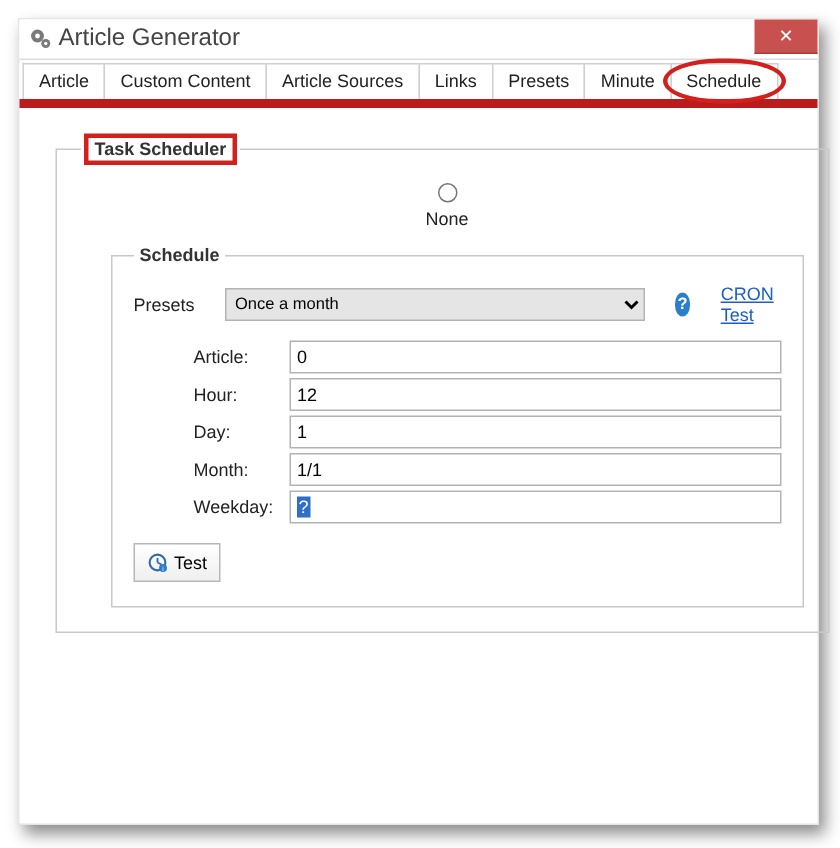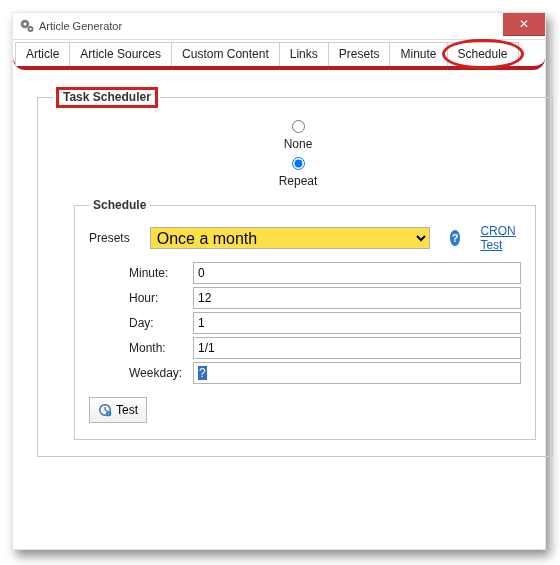--- a/index.html
+++ b/index.html
@@ -32,44 +32,43 @@
     position: relative;
     height: 26px;
     background: #ffffff;
     border-bottom: 1px solid #dcdcdc;
     display: flex;
     align-items: center;
     gap: 4px;
     padding: 0 0 0 6px;
   }
   .title-text {
-    font-size: 11px;
+    font-size: 16px;
     color: #444;
   }
   .close-btn {
     position: absolute;
     right: 0;
     top: 0;
     width: 42px;
     height: 22px;
     background: #c8504e;
     color: #fff;
     display: flex;
     align-items: center;
     justify-content: center;
     font-size: 12px;
     border-bottom: 1px solid #a83d3b;
   }
   .tabs {
     display: flex;
     background: #ffffff;
-    border-bottom: 4px solid #b91c1c;
+    border-bottom: 6px solid #b91c1c;
     margin-top: 2px;
     padding: 0 2px;
-    border-radius: 12px;
   }
   .tab {
     padding: 4px 10px 5px 10px;
     border: 1px solid #cfcfcf;
     border-bottom: none;
     background: #ffffff;
     margin-right: -1px;
     position: relative;
     white-space: nowrap;
   }
@@ -133,23 +132,23 @@
     display: flex;
     align-items: center;
     gap: 20px;
     margin-bottom: 10px;
   }
   .presets-row select {
     flex: 0 0 auto;
     width: 280px;
     height: 22px;
     border: 1px solid #b3b3b3;
-    background: #fde047;
+    background: #e5e5e5;
     font-family: inherit;
-    font-size: 16px;
+    font-size: 11px;
     padding: 1px 2px;
   }
   .help-icon {
     width: 16px;
     height: 16px;
     border-radius: 50%;
     background: #2a7ecb;
     color: #fff;
     display: inline-flex;
     align-items: center;
@@ -222,22 +221,22 @@
         </svg>
       </span>
       <span class="title-text">Article Generator</span>
       <div class="close-btn noselect">
         <span>✕</span>
       </div>
     </div>
 
     <div class="tabs">
       <div class="tab"><span>Article</span></div>
+      <div class="tab"><span>Custom Content</span></div>
       <div class="tab"><span>Article Sources</span></div>
-      <div class="tab"><span>Custom Content</span></div>
       <div class="tab"><span>Links</span></div>
       <div class="tab"><span>Presets</span></div>
       <div class="tab"><span>Minute</span></div>
       <div class="tab active" style="position:relative;">
         <span>Schedule</span>
         <span class="tab-highlight"></span>
       </div>
     </div>
 
     <div class="body">
@@ -245,39 +244,35 @@
         <legend>
           <span class="legend-box">
             <span>Task Scheduler</span>
           </span>
         </legend>
 
         <label class="radio-row">
           <input type="radio" name="sched" style="">
           <span>None</span>
         </label>
-        <label class="radio-row">
-          <input type="radio" name="sched" checked="" style="">
-          <span>Repeat</span>
-        </label>
 
         <fieldset class="schedule">
           <legend><span>Schedule</span></legend>
 
           <div class="presets-row">
             <span>Presets</span>
             <select>
               <option>Once a month</option>
             </select>
             <span class="help-icon">?</span>
             <a href="#" class="cron">CRON Test</a>
           </div>
 
           <div class="field-row">
-            <span class="field-label">Minute:</span>
+            <span class="field-label">Article:</span>
             <input class="field-input" value="0" style="">
           </div>
           <div class="field-row">
             <span class="field-label">Hour:</span>
             <input class="field-input" value="12" style="">
           </div>
           <div class="field-row">
             <span class="field-label">Day:</span>
             <input class="field-input" value="1" style="">
           </div>

